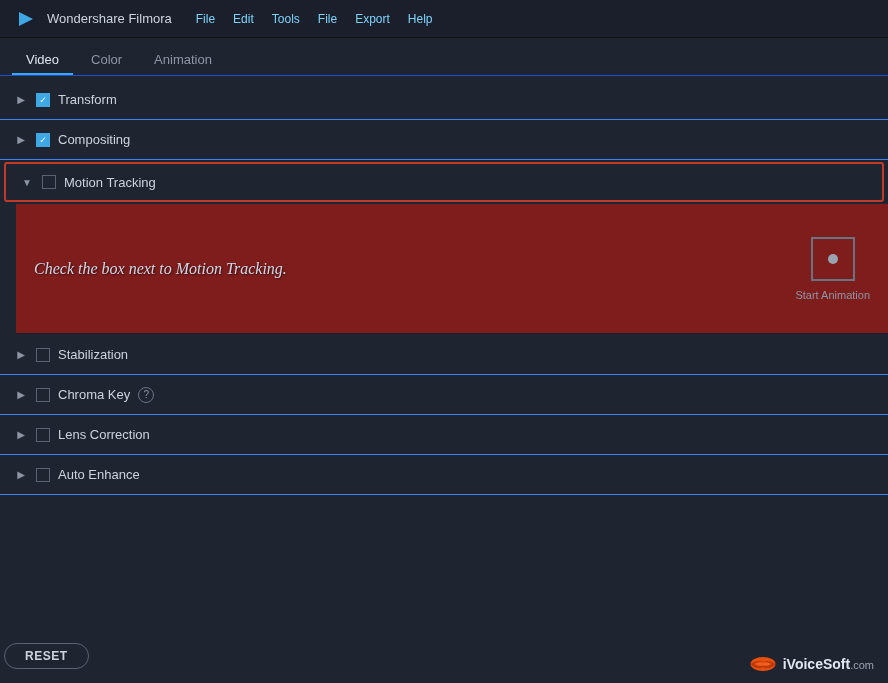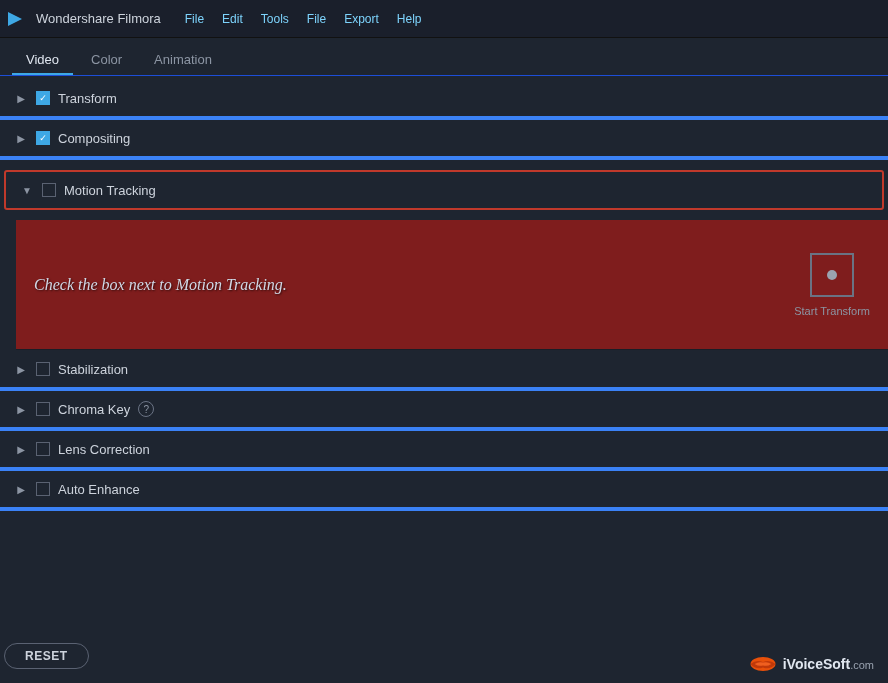--- a/index.html
+++ b/index.html
@@ -12,21 +12,21 @@
       overflow: hidden;
       position: relative;
     }
 
     
     .title-bar {
       background: #1a1f2b;
       height: 38px;
       display: flex;
       align-items: center;
-      padding: 0 4px;
+      padding: 0 15px;
       gap: 10px;
       border-bottom: 1px solid #111;
     }
     .title-bar-logo {
       width: 22px;
       height: 22px;
     }
     .title-bar-app-name {
       color: #cdd3dc;
       font-size: 13px;
@@ -70,21 +70,21 @@
       padding: 4px 0;
     }
 
     
     .section-row {
       display: flex;
       align-items: center;
       height: 40px;
       padding: 0 14px;
       gap: 8px;
-      border-bottom: 4px solid #3b82f6;
+      border-bottom: 1px solid #3b82f6;
       cursor: pointer;
     }
 
     .arrow-icon {
       width: 14px;
       height: 14px;
       display: flex;
       align-items: center;
       justify-content: center;
       color: #8c95a3;
@@ -257,31 +257,31 @@
     <div class="checkbox checked"></div>
     <span class="section-label">Transform</span>
   </div>
 
   <div class="section-row">
     <span class="arrow-icon arrow-right"></span>
     <div class="checkbox checked"></div>
     <span class="section-label">Compositing</span>
   </div>
 
-  <div class="section-row motion-tracking-row" style="margin: 10px 4px; border-bottom:none;gap:8px;">
+  <div class="section-row motion-tracking-row" style="margin: 2px 4px; border-bottom:none;gap:8px;">
     <span class="arrow-icon arrow-down"></span>
     <div class="checkbox"></div>
     <span class="section-label">Motion Tracking</span>
   </div>
 
   <div class="motion-tracking-panel">
     <span class="check-instruction">Check the box next to Motion Tracking.</span>
     <div class="start-tracking-area">
       <div class="tracking-icon"></div>
-      <span class="start-tracking-label">Start Transform</span>
+      <span class="start-tracking-label">Start Animation</span>
     </div>
   </div>
 
   <div class="section-row">
     <span class="arrow-icon arrow-right"></span>
     <div class="checkbox"></div>
     <span class="section-label">Stabilization</span>
   </div>
 
   <div class="section-row">

